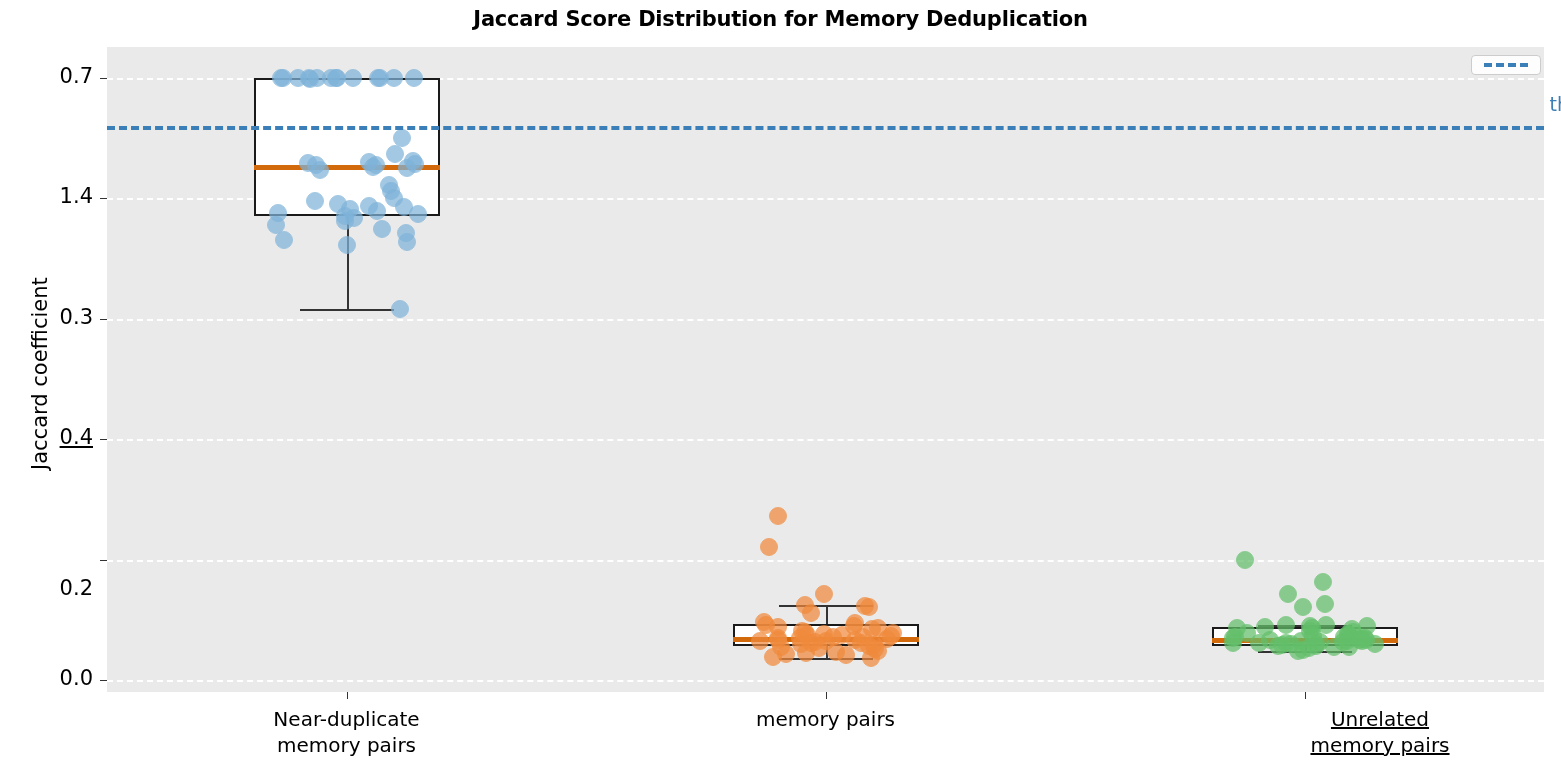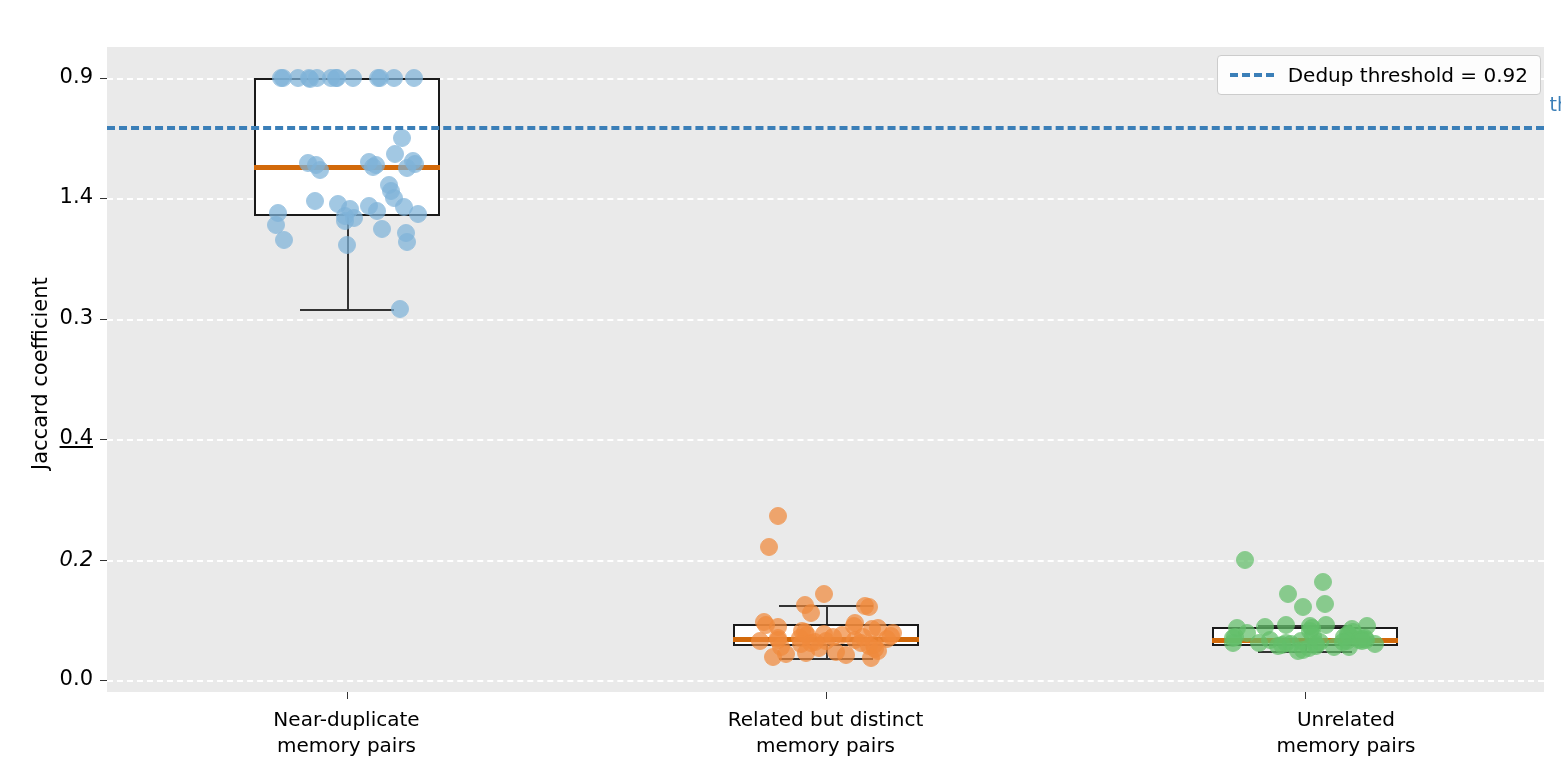--- a/index.html
+++ b/index.html
@@ -151,20 +151,21 @@
     font-size: 20px;
     color: #000000;
     white-space: nowrap;
   }
 </style>
 </head>
 <body>
 
 <div id="figure">
 
+  <div id="chart-title">Jaccard Score Distribution for Memory Deduplication</div>
 
   <div id="plot-area">
     <div id="plot-clip">
         <div class="gridline" style="top: 633px;"></div>
         <div class="gridline" style="top: 512.6px;"></div>
         <div class="gridline" style="top: 392.2px;"></div>
         <div class="gridline" style="top: 271.8px;"></div>
         <div class="gridline" style="top: 151.4px;"></div>
         <div class="gridline" style="top: 31px;"></div>
         <div class="bp-whisker-line" style="left: 239.5px; top: 31px; height: 231.168px;"></div>
@@ -321,44 +322,42 @@
         <div class="pt" style="left: 1186.75px; top: 593.9px; width: 18px; height: 18px; background: rgb(99, 191, 106); opacity: 0.72; border: 1px solid rgb(99, 191, 106);"></div>
         <div class="pt" style="left: 1182.1px; top: 595.104px; width: 18px; height: 18px; background: rgb(99, 191, 106); opacity: 0.72; border: 1px solid rgb(99, 191, 106);"></div>
         <div id="threshold-line" style="top: 79.16px; border-top-color: rgb(59, 127, 184);"></div>
       </div>
   </div>
 
   <div id="overlays"></div>
 
 <div class="ytick-label" style="right: 1468px; top: 666px;">0.0</div>
     <div class="ytick-mark" style="left: 100px; top: 680px;"></div>
-    <div class="ytick-label" style="right: 1468px; top: 547px; font-style: italic;">0.2</div>
+    <div class="ytick-label" style="right: 1468px; top: 576px;">0.2</div>
     <div class="ytick-mark" style="left: 100px; top: 559.6px;"></div>
     <div class="ytick-label" style="right: 1468px; top: 425.2px; text-decoration: underline;">0.4</div>
     <div class="ytick-mark" style="left: 100px; top: 439.2px;"></div>
     <div class="ytick-label" style="right: 1468px; top: 304.8px;">0.3</div>
     <div class="ytick-mark" style="left: 100px; top: 318.8px;"></div>
     <div class="ytick-label" style="right: 1468px; top: 184.4px;">1.4</div>
     <div class="ytick-mark" style="left: 100px; top: 198.4px;"></div>
-    <div class="ytick-label" style="right: 1468px; top: 64px;">0.9</div>
+    <div class="ytick-label" style="right: 1468px; top: 64px;">0.7</div>
     <div class="ytick-mark" style="left: 100px; top: 78px;"></div>
     <div id="ylabel" style="left: 28px; top: 469.5px;">Jaccard coefficient</div>
     <div class="xtick-mark" style="left: 346.5px; top: 692px;"></div>
     <div class="xtick-label" style="left: 346.5px; top: 706px;">
       <div>Near-duplicate</div>
       <div>memory pairs</div>
     </div>
     <div class="xtick-mark" style="left: 825.5px; top: 692px;"></div>
     <div class="xtick-label" style="left: 825.5px; top: 706px;">
-      <div>Related but distinct</div>
       <div>memory pairs</div>
     </div>
     <div class="xtick-mark" style="left: 1304.5px; top: 692px;"></div>
-    <div class="xtick-label" style="left: 1346px; top: 706px;">
+    <div class="xtick-label" style="left: 1380px; top: 706px; text-decoration: underline;">
       <div>Unrelated</div>
       <div>memory pairs</div>
     </div>
     <div id="threshold-annot" style="color: rgb(59, 127, 184); left: 1549.48px; top: 93.09px;">threshold</div>
     <div id="legend" style="right: 20px; top: 55px;">
       <span id="legend-swatch" style="border-top-color: rgb(59, 127, 184);"></span>
-      <span id="legend-label">Dedup threshold = 0.92</span>
     </div>
   </div>
 
 </body></html>

